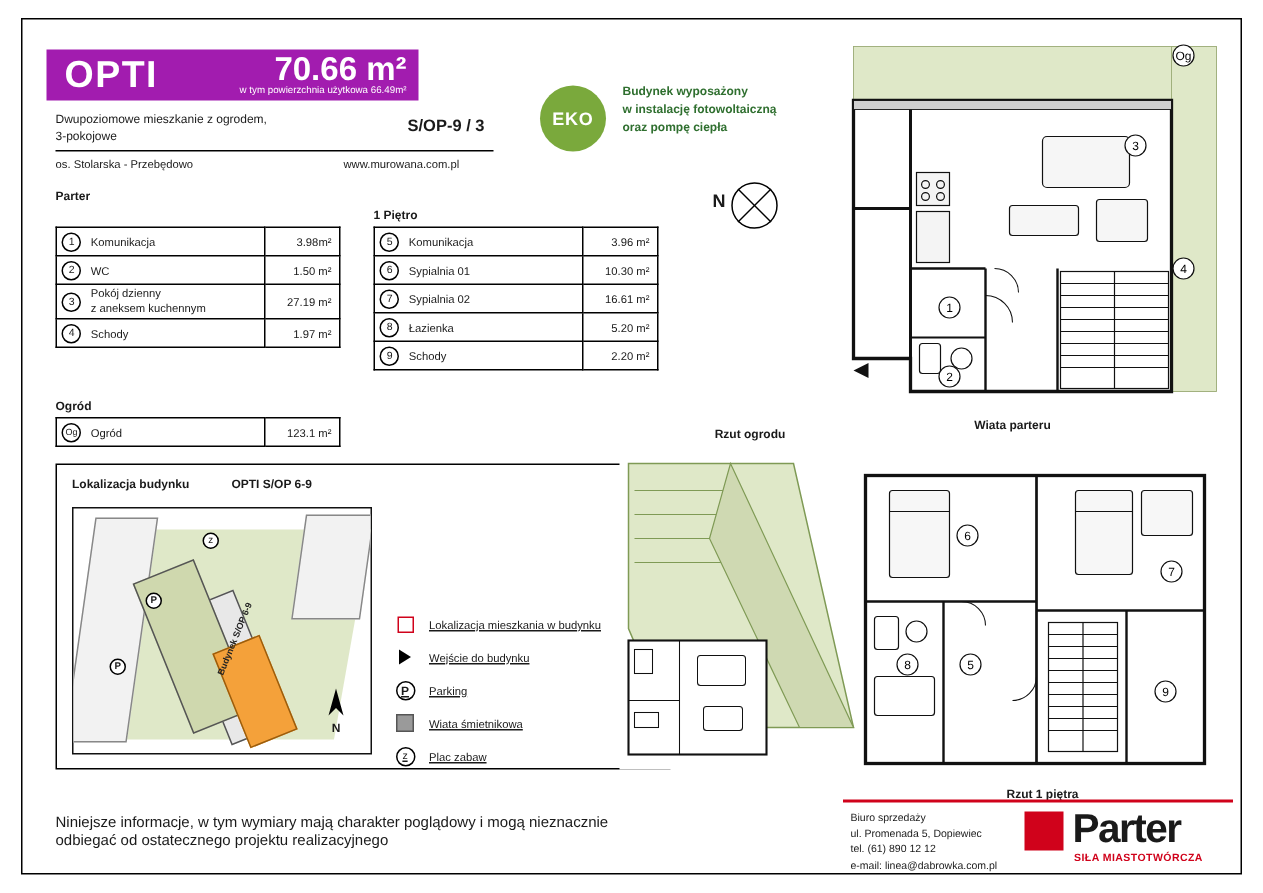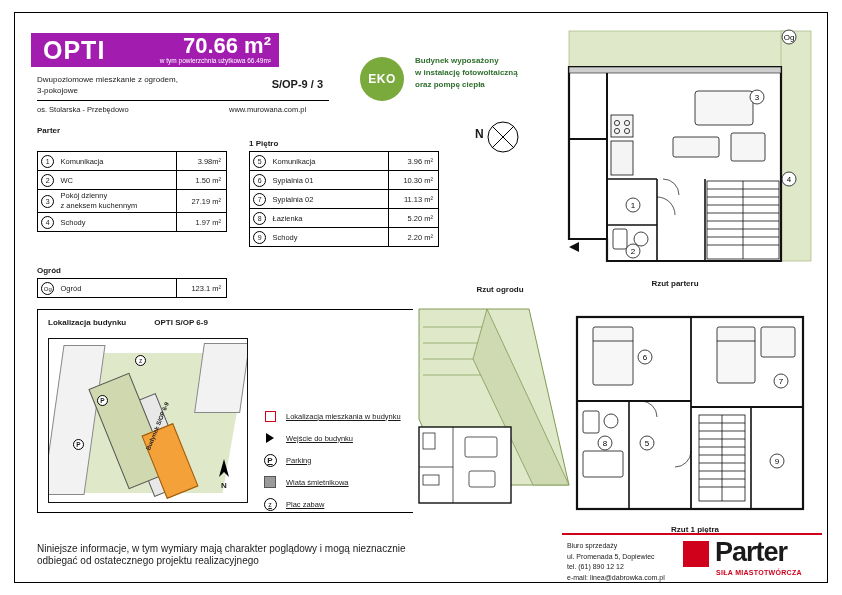--- a/index.html
+++ b/index.html
@@ -312,21 +312,21 @@
       <td class="val">3.96 m²</td>
     </tr>
     <tr>
       <td class="num"><span class="circ">6</span></td>
       <td class="nm">Sypialnia 01</td>
       <td class="val">10.30 m²</td>
     </tr>
     <tr>
       <td class="num"><span class="circ">7</span></td>
       <td class="nm">Sypialnia 02</td>
-      <td class="val">11.13 m²</td>
+      <td class="val">16.61 m²</td>
     </tr>
     <tr>
       <td class="num"><span class="circ">8</span></td>
       <td class="nm">Łazienka</td>
       <td class="val">5.20 m²</td>
     </tr>
     <tr>
       <td class="num"><span class="circ">9</span></td>
       <td class="nm">Schody</td>
       <td class="val">2.20 m²</td>
@@ -465,21 +465,21 @@
       <circle cx="244" cy="8" r="7" fill="#fff" stroke="#111" stroke-width="0.8"></circle>
       <text x="244" y="11" font-size="8" text-anchor="middle" font-family="Liberation Sans, sans-serif">Og</text>
       <circle cx="244" cy="150" r="7" fill="#fff" stroke="#111" stroke-width="0.8"></circle>
       <text x="244" y="153" font-size="8" text-anchor="middle" font-family="Liberation Sans, sans-serif">4</text>
       <circle cx="88" cy="176" r="7" fill="#fff" stroke="#111" stroke-width="0.8"></circle>
       <text x="88" y="179" font-size="8" text-anchor="middle" font-family="Liberation Sans, sans-serif">1</text>
       <circle cx="88" cy="222" r="7" fill="#fff" stroke="#111" stroke-width="0.8"></circle>
       <text x="88" y="225" font-size="8" text-anchor="middle" font-family="Liberation Sans, sans-serif">2</text>
     </svg>
   </div>
-  <div class="plan-caption" style="left:560px; top:266px; width:200px;">Rzut parteru</div>
+  <div class="plan-caption" style="left:560px; top:266px; width:200px;">Wiata parteru</div>
 
   <div class="plan" style="left:398px; top:286px; width:160px; height:214px;">
     <svg width="160" height="214" viewBox="0 0 160 214">
       <polygon points="6,10 116,10 156,186 34,186 6,120" fill="#dfe8c8" stroke="#7f9a55" stroke-width="1"></polygon>
       <g stroke="#7f9a55" stroke-width="0.7">
         <line x1="10" y1="28" x2="74" y2="28"></line>
         <line x1="10" y1="44" x2="74" y2="44"></line>
         <line x1="10" y1="60" x2="74" y2="60"></line>
         <line x1="10" y1="76" x2="74" y2="76"></line>
       </g>

